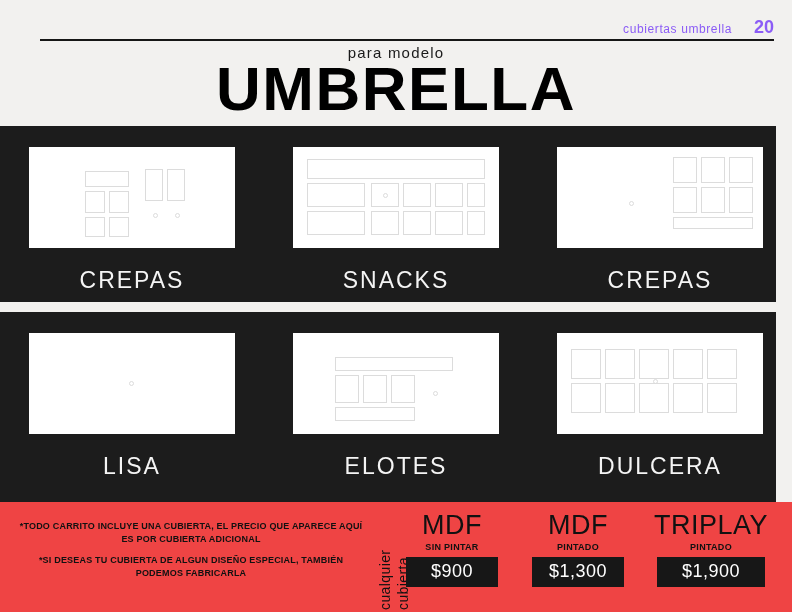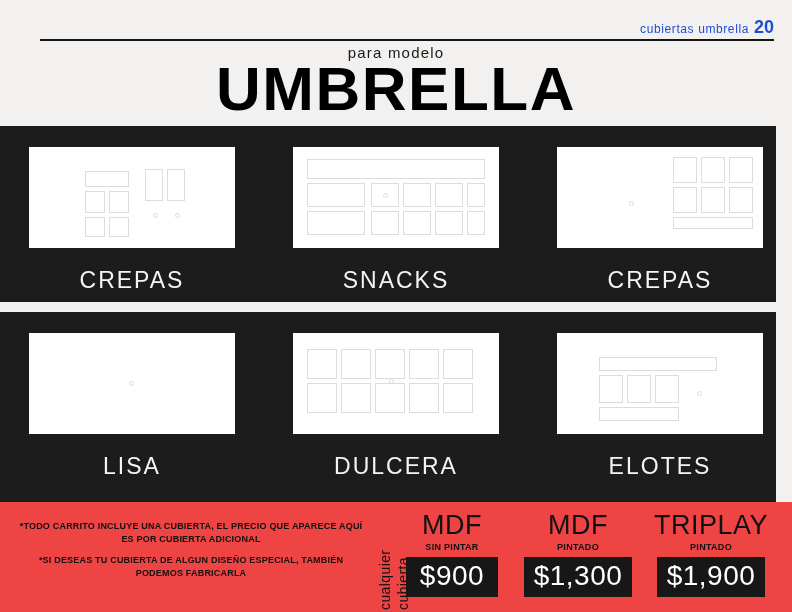--- a/index.html
+++ b/index.html
@@ -22,24 +22,24 @@
     width: 792px;
     height: 126px;
     background: #f2f1ef;
   }
   .corner-label {
     position: absolute;
     right: 18px;
     top: 17px;
     font-size: 12px;
     letter-spacing: 0.6px;
-    color: #1d4ed8;
+    color: #8b5cf6;
     display: flex;
     align-items: baseline;
-    gap: 5px;
+    gap: 22px;
   }
   .corner-label .num {
     font-size: 18px;
     font-weight: bold;
     letter-spacing: 0;
   }
   .rule {
     position: absolute;
     left: 40px;
     right: 18px;
@@ -195,21 +195,21 @@
     font-size: 9px;
     font-weight: bold;
     letter-spacing: 0.3px;
     color: #111;
     margin-top: 3px;
     margin-bottom: 5px;
   }
   .price-tag {
     background: #171717;
     color: #fff;
-    font-size: 28px;
+    font-size: 18px;
     padding: 5px 10px 7px;
     min-width: 92px;
     text-align: center;
     letter-spacing: 0.5px;
     line-height: 1;
     box-sizing: border-box;
   }
   .price-col.wide .price-tag { min-width: 108px; }
 </style>
 </head>
@@ -283,47 +283,47 @@
 
     <div class="card">
       <div class="thumb">
         <div class="dot" style="left:100px;top:48px;"></div>
       </div>
       <div class="caption">LISA</div>
     </div>
 
     <div class="card">
       <div class="thumb">
+        <div class="box" style="left:42px;top:24px;width:118px;height:14px;"></div>
+        <div class="box" style="left:42px;top:42px;width:24px;height:28px;"></div>
+        <div class="box" style="left:70px;top:42px;width:24px;height:28px;"></div>
+        <div class="box" style="left:98px;top:42px;width:24px;height:28px;"></div>
+        <div class="box" style="left:42px;top:74px;width:80px;height:14px;"></div>
+        <div class="dot" style="left:140px;top:58px;"></div>
+      </div>
+      <div class="caption">ELOTES</div>
+    </div>
+
+    <div class="card">
+      <div class="thumb">
         <div class="box" style="left:14px;top:16px;width:30px;height:30px;"></div>
         <div class="box" style="left:48px;top:16px;width:30px;height:30px;"></div>
         <div class="box" style="left:82px;top:16px;width:30px;height:30px;"></div>
         <div class="box" style="left:116px;top:16px;width:30px;height:30px;"></div>
         <div class="box" style="left:150px;top:16px;width:30px;height:30px;"></div>
         <div class="box" style="left:14px;top:50px;width:30px;height:30px;"></div>
         <div class="box" style="left:48px;top:50px;width:30px;height:30px;"></div>
         <div class="box" style="left:82px;top:50px;width:30px;height:30px;"></div>
         <div class="box" style="left:116px;top:50px;width:30px;height:30px;"></div>
         <div class="box" style="left:150px;top:50px;width:30px;height:30px;"></div>
         <div class="dot" style="left:96px;top:46px;"></div>
       </div>
       <div class="caption">DULCERA</div>
     </div>
 
-    <div class="card">
-      <div class="thumb">
-        <div class="box" style="left:42px;top:24px;width:118px;height:14px;"></div>
-        <div class="box" style="left:42px;top:42px;width:24px;height:28px;"></div>
-        <div class="box" style="left:70px;top:42px;width:24px;height:28px;"></div>
-        <div class="box" style="left:98px;top:42px;width:24px;height:28px;"></div>
-        <div class="box" style="left:42px;top:74px;width:80px;height:14px;"></div>
-        <div class="dot" style="left:140px;top:58px;"></div>
-      </div>
-      <div class="caption">ELOTES</div>
-    </div>
-
   </div>
 </div>
 
 <div class="footer">
   <div class="notes">
     <div class="note1">*TODO CARRITO INCLUYE UNA CUBIERTA, EL PRECIO QUE APARECE AQUÍ ES POR CUBIERTA ADICIONAL</div>
     <div class="note2">*SI DESEAS TU CUBIERTA DE ALGUN DISEÑO ESPECIAL, TAMBIÉN PODEMOS FABRICARLA</div>
   </div>
 
   <div class="vert-label">cualquier cubierta</div>

